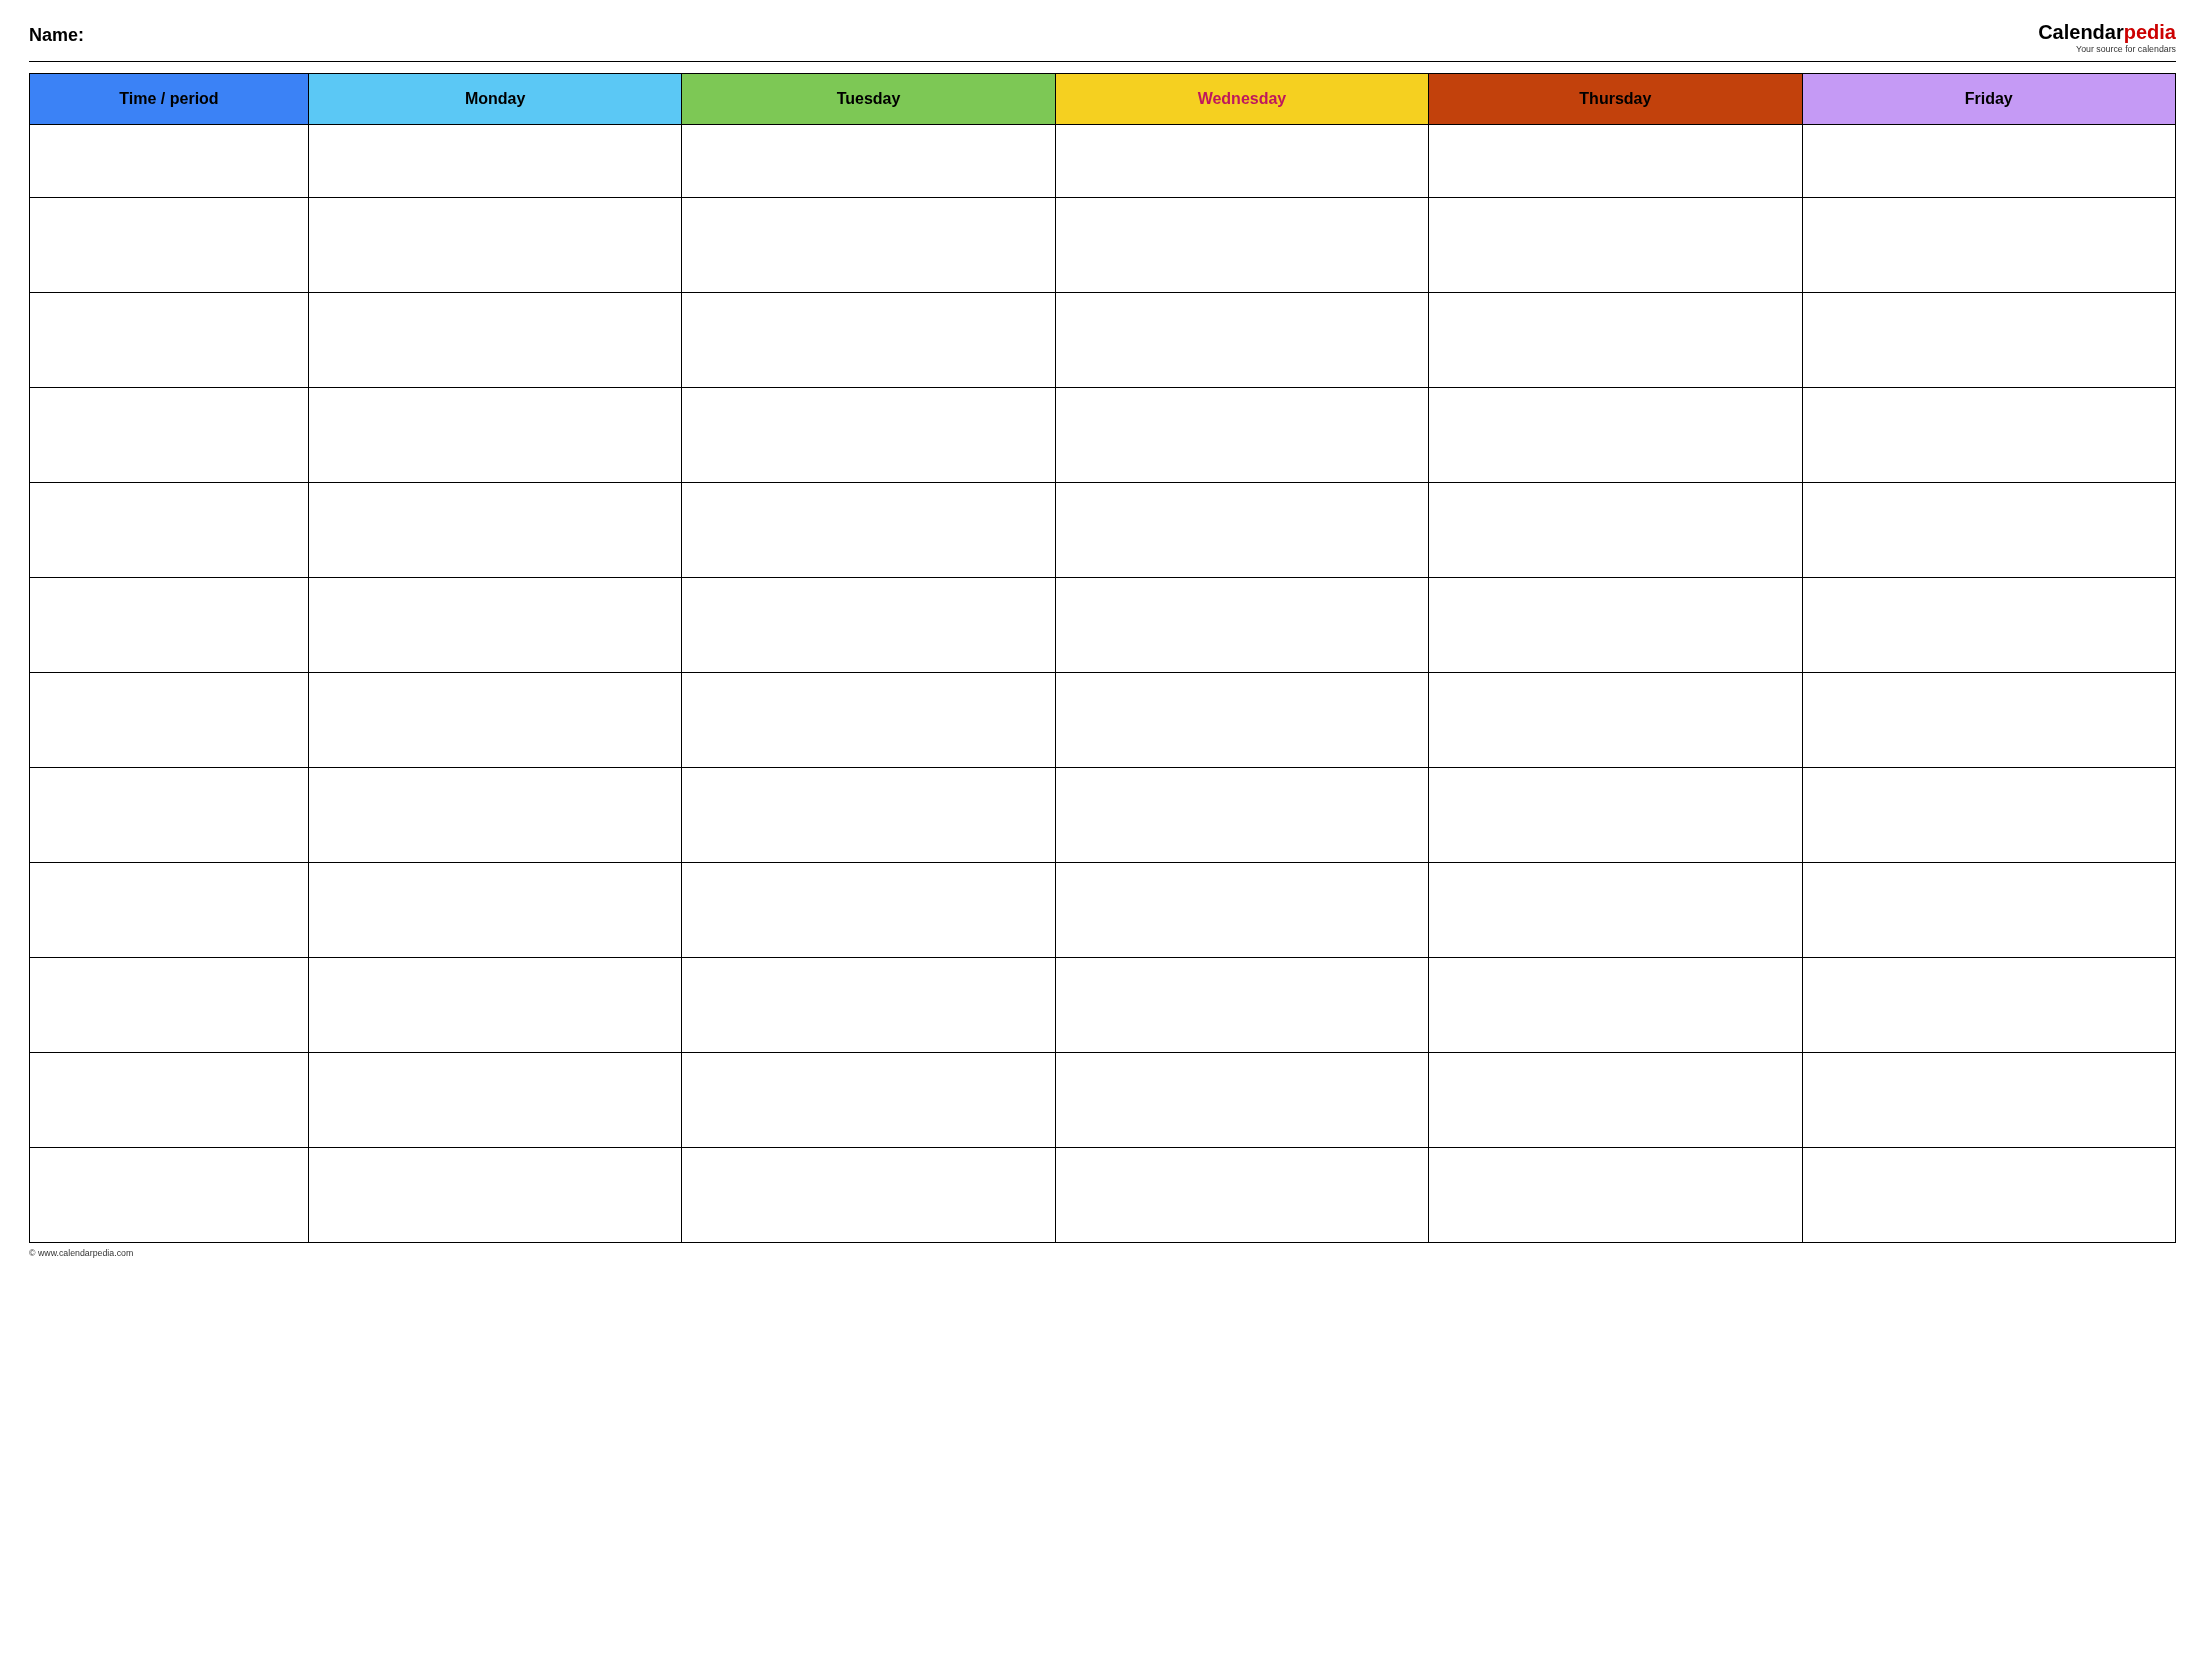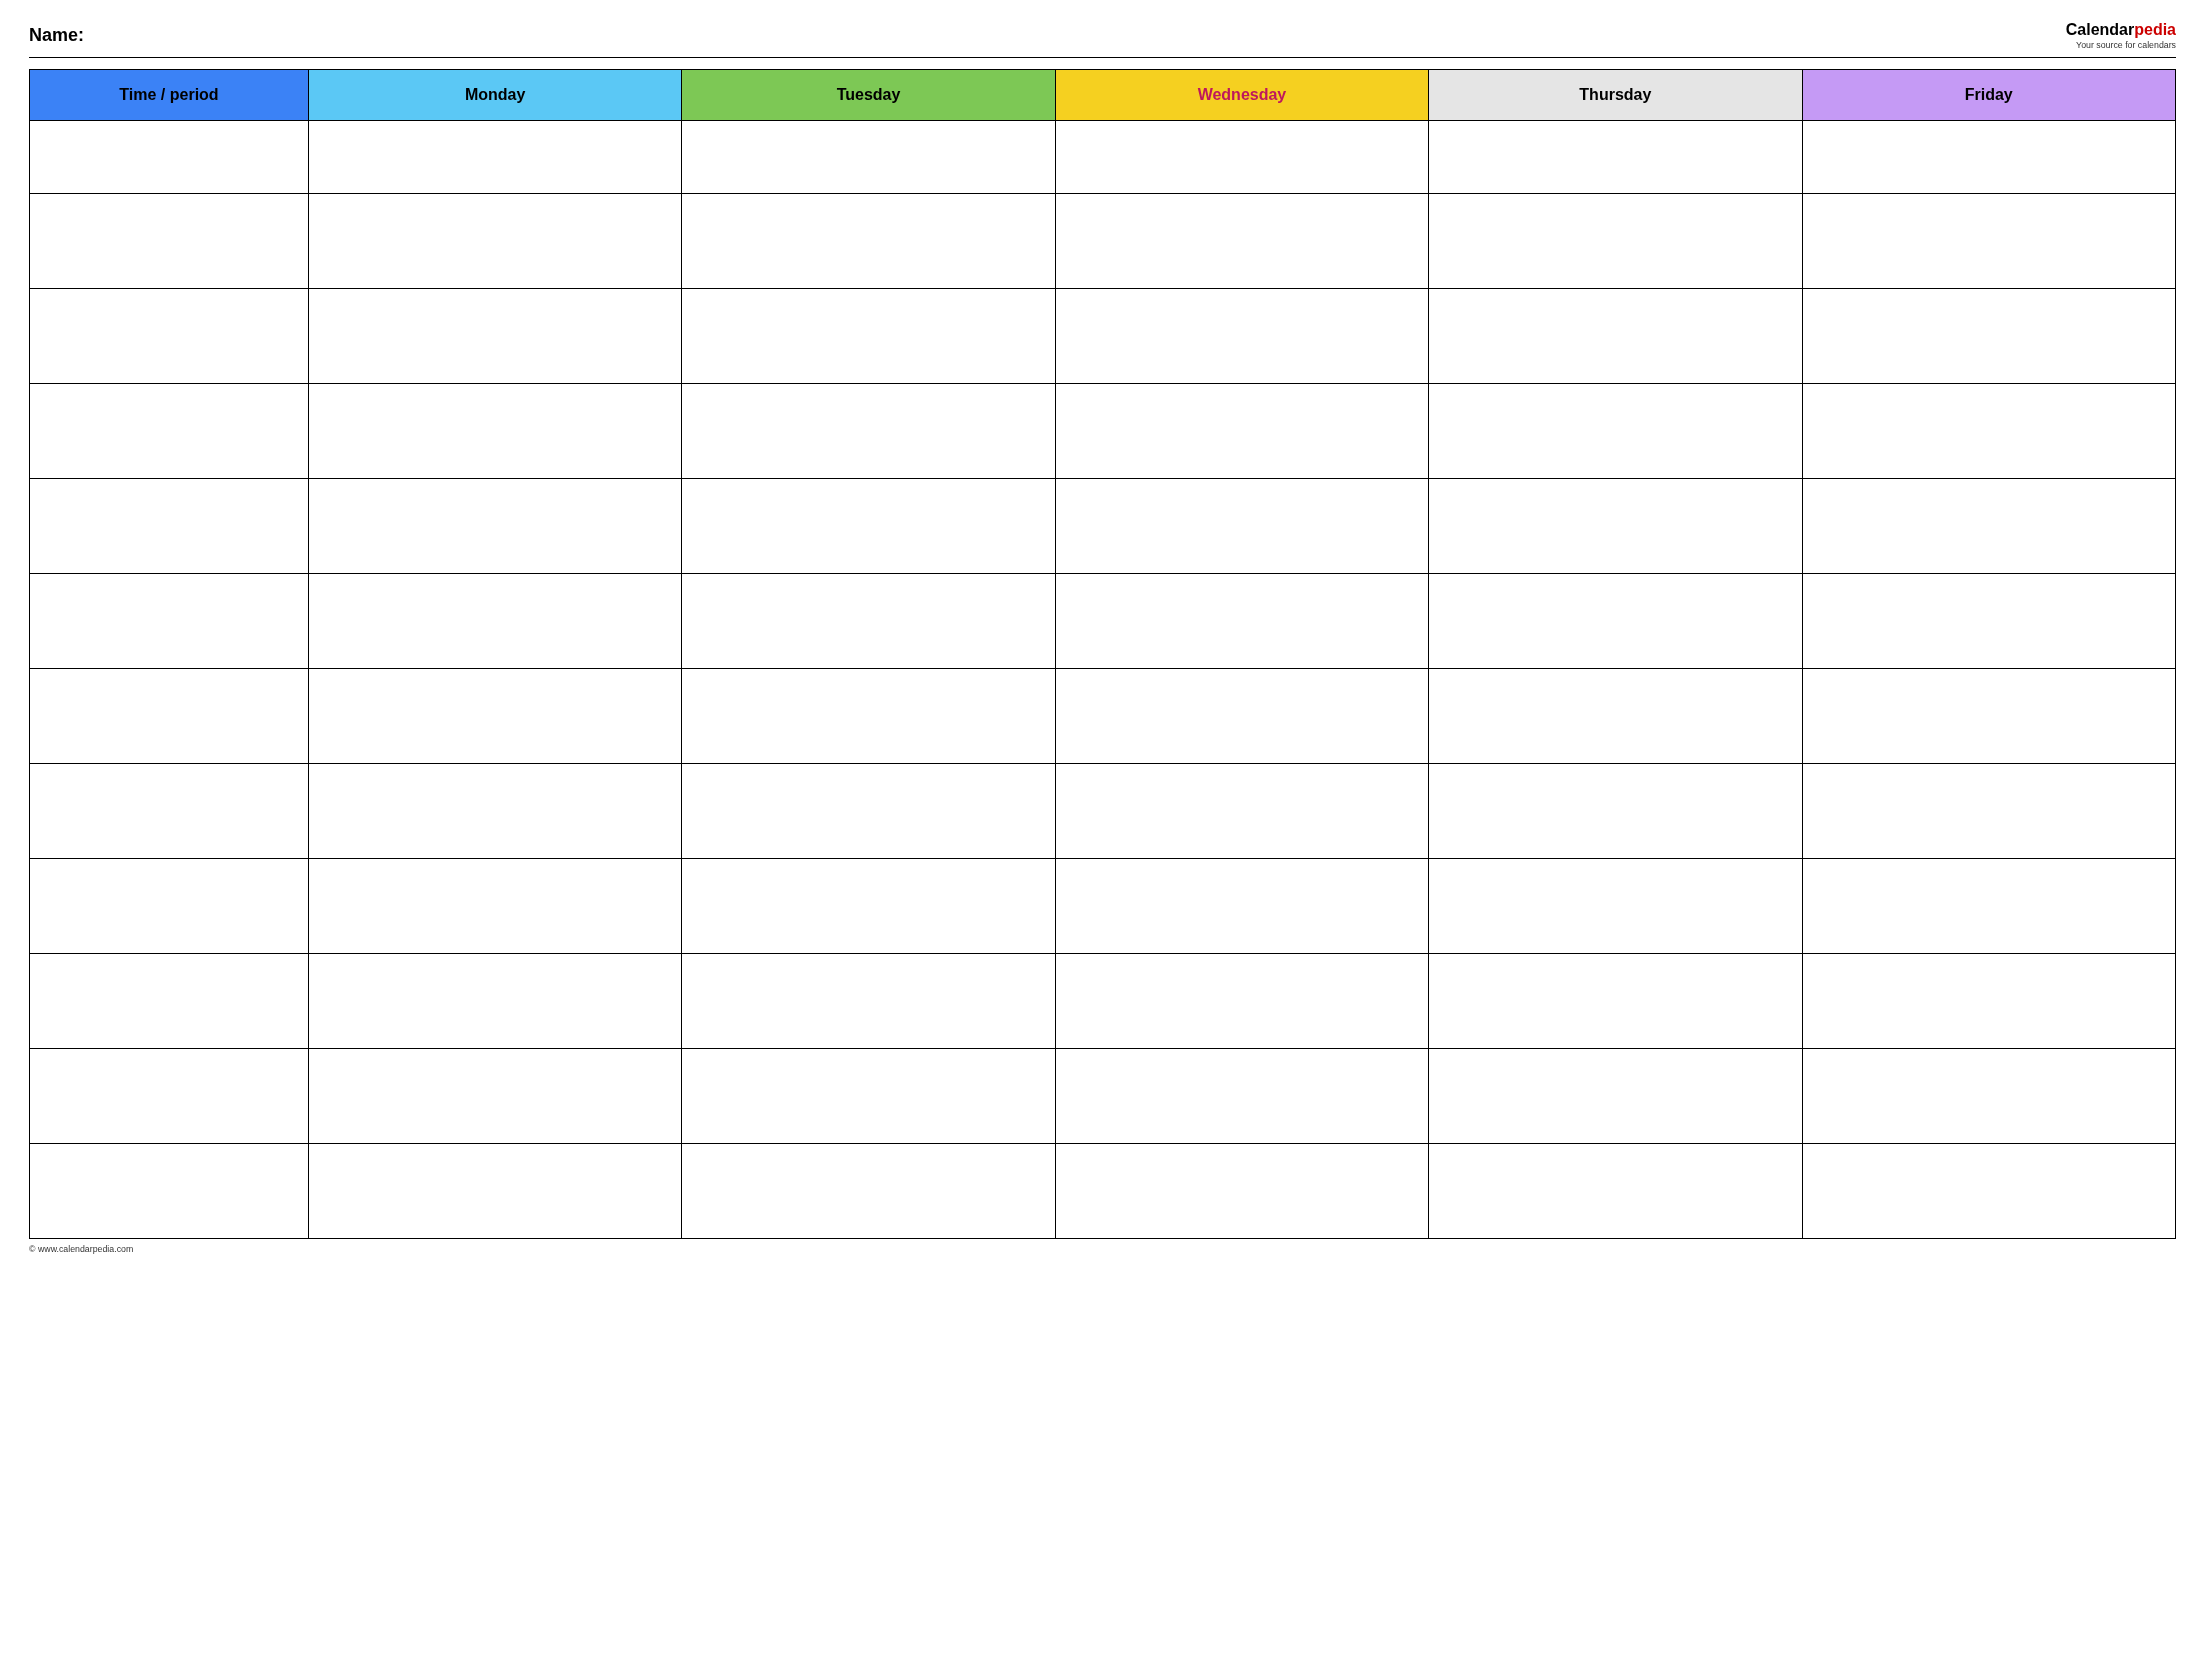--- a/index.html
+++ b/index.html
@@ -41,21 +41,21 @@
     }
 
     .logo-area {
       display: flex;
       flex-direction: column;
       align-items: flex-end;
       min-width: 146px;
     }
 
     .logo-text {
-      font-size: 16px;
+      font-size: 20px;
       font-weight: bold;
       color: #000000;
       line-height: 1;
     }
 
     .logo-text span.red {
       color: #cc0000;
     }
 
     .logo-subtext {
@@ -107,21 +107,21 @@
       width: 17.4%;
     }
 
     .th-wednesday {
       background-color: #f5d020;
       color: #be185d;
       width: 17.4%;
     }
 
     .th-thursday {
-      background-color: #e5e5e5;
+      background-color: #c2410c;
       color: #000000;
       width: 17.4%;
     }
 
     .th-friday {
       background-color: #c59af5;
       color: #000000;
       width: 17.4%;
     }
 

